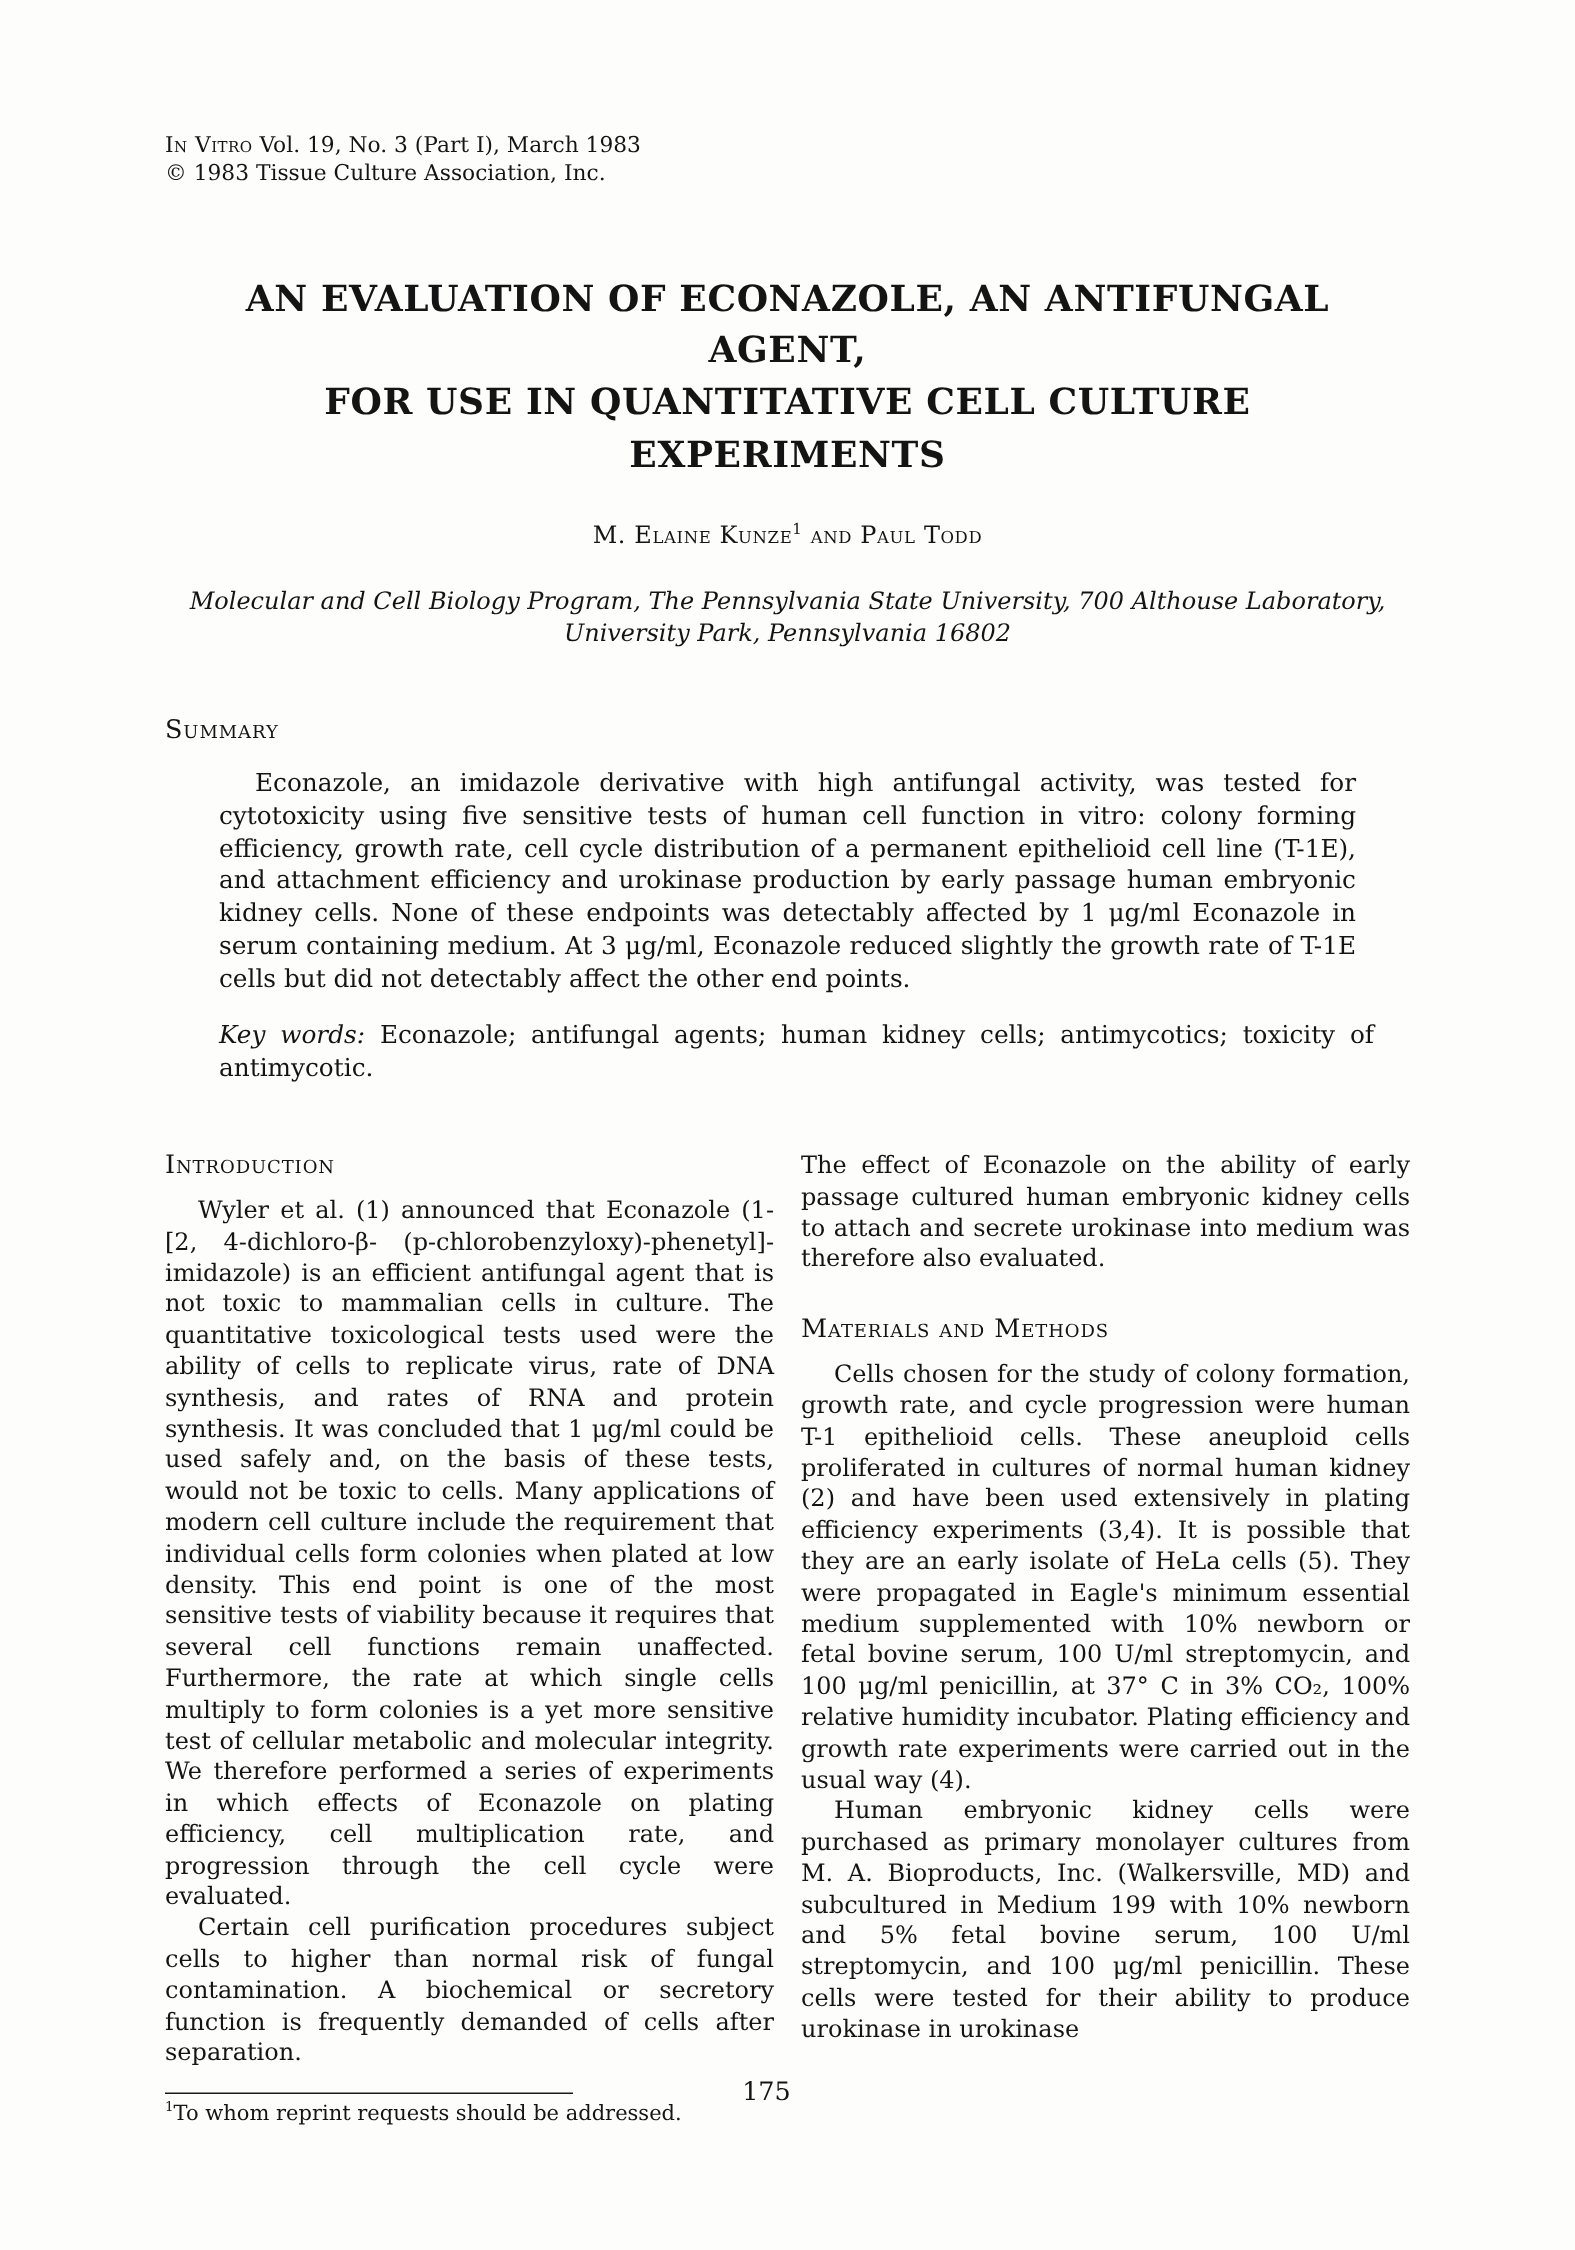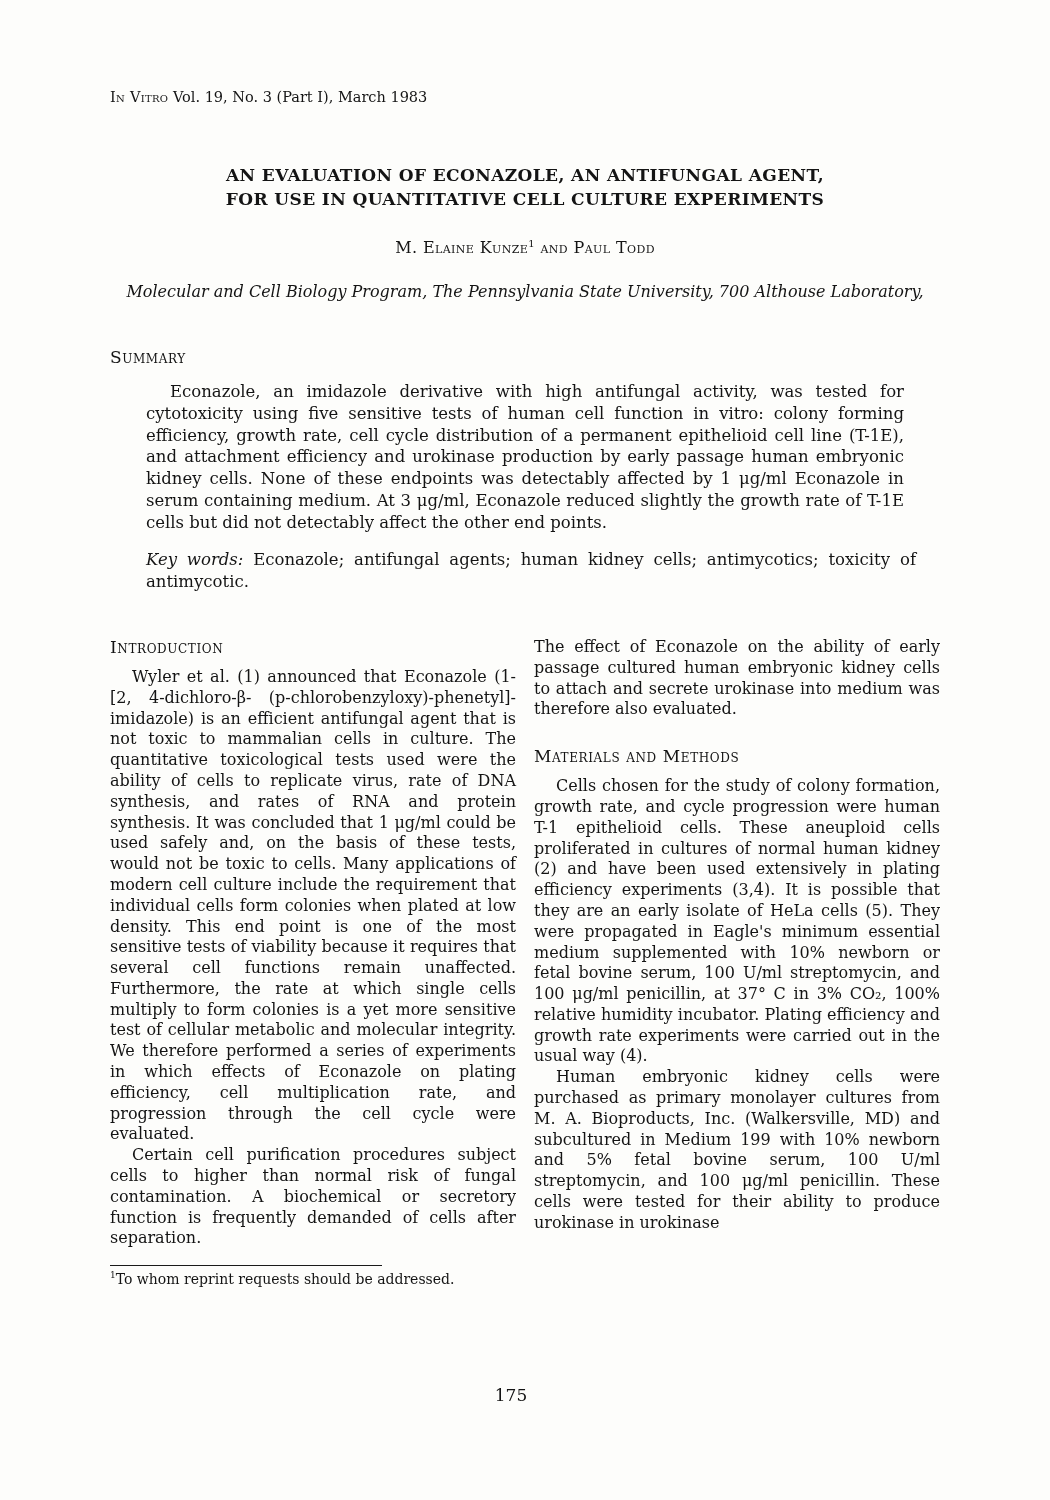--- a/index.html
+++ b/index.html
@@ -24,21 +24,21 @@
     margin-top: 88px;
     font-size: 14.5px;
     line-height: 1.3;
   }
   .masthead .journal { font-variant: small-caps; letter-spacing: 0.3px; }
   
   .title-block {
     margin-top: 56px;
     text-align: center;
     font-weight: bold;
-    font-size: 17px;
+    font-size: 24px;
     line-height: 1.45;
     letter-spacing: 0.4px;
   }
   .authors-line {
     margin-top: 26px;
     text-align: center;
     font-size: 16px;
     font-variant: small-caps;
     letter-spacing: 0.4px;
   }
@@ -119,33 +119,35 @@
 </style>
 </head>
 <body>
 
 <div class="page">
 
   <div class="masthead">
     <div>
       <span class="journal">In Vitro</span><span> Vol. 19, No. 3 (Part I), March 1983</span>
     </div>
+    <div>© 1983 Tissue Culture Association, Inc.</div>
   </div>
 
   <div class="title-block">
     <div>AN EVALUATION OF ECONAZOLE, AN ANTIFUNGAL AGENT,</div>
     <div>FOR USE IN QUANTITATIVE CELL CULTURE EXPERIMENTS</div>
   </div>
 
   <div class="authors-line">
     <span>M. Elaine Kunze</span><sup>1</sup><span> and </span><span>Paul Todd</span>
   </div>
 
   <div class="affiliation">
     <div>Molecular and Cell Biology Program, The Pennsylvania State University, 700 Althouse Laboratory,</div>
+    <div>University Park, Pennsylvania 16802</div>
   </div>
 
 
   <div class="section-heading summary-heading">Summary</div>
 
   <p class="summary-body">Econazole, an imidazole derivative with high antifungal activity, was tested for cytotoxicity using five sensitive tests of human cell function in vitro: colony forming efficiency, growth rate, cell cycle distribution of a permanent epithelioid cell line (T-1E), and attachment efficiency and urokinase production by early passage human embryonic kidney cells. None of these endpoints was detectably affected by 1 μg/ml Econazole in serum containing medium. At 3 μg/ml, Econazole reduced slightly the growth rate of T-1E cells but did not detectably affect the other end points.</p>
 
   <p class="keywords">
     <span class="kw-label">Key words:</span><span> Econazole; antifungal agents; human kidney cells; antimycotics; toxicity of antimycotic.</span>
   </p>

